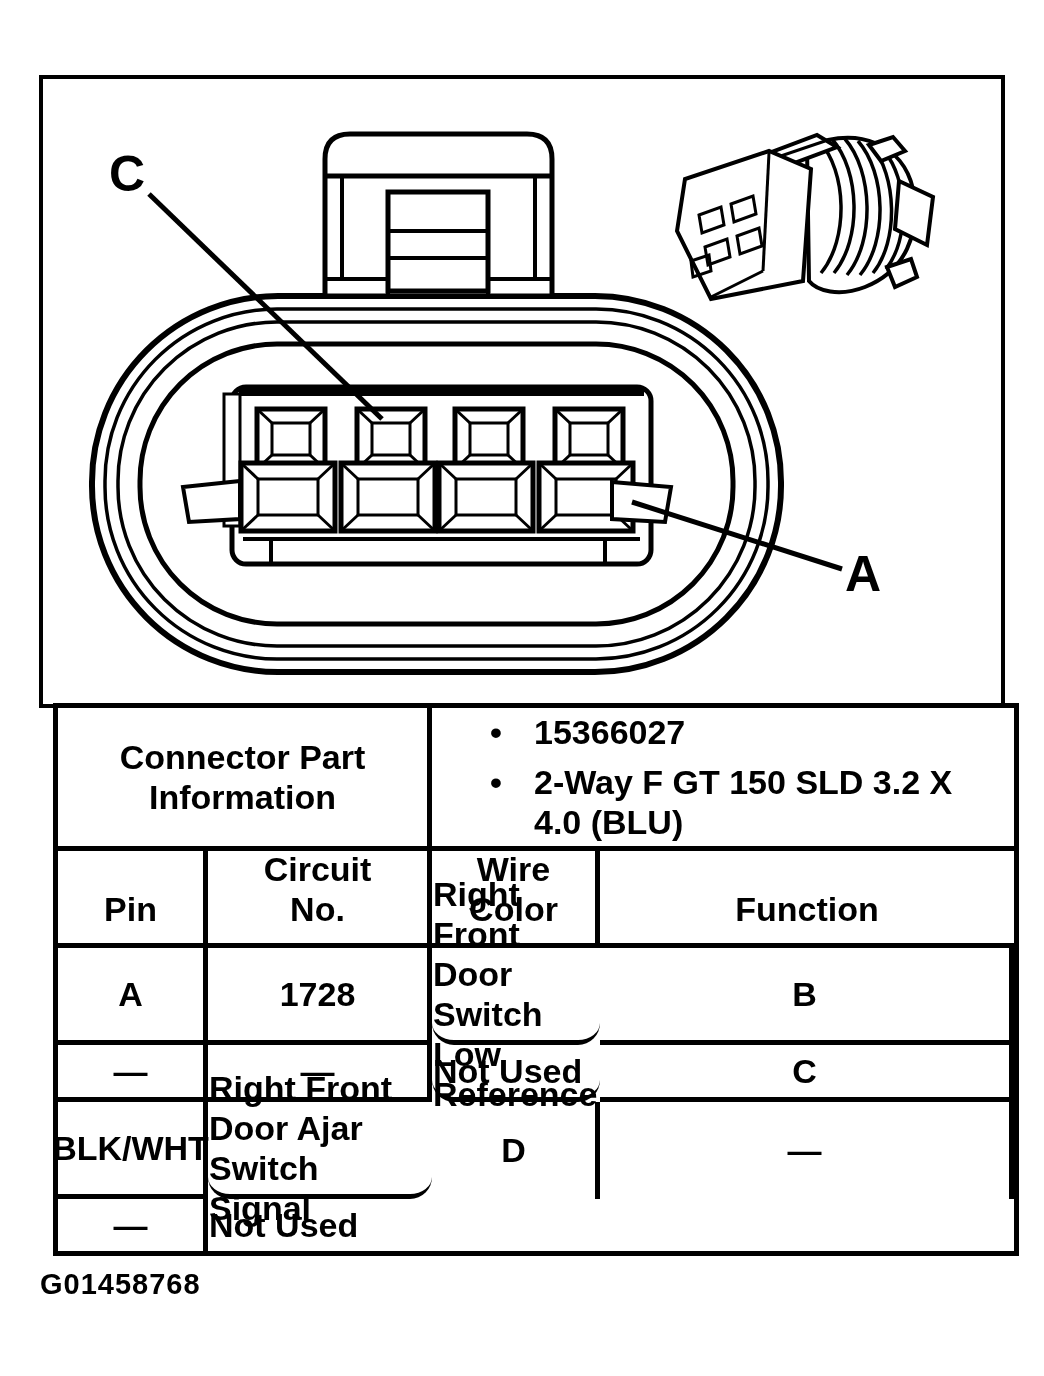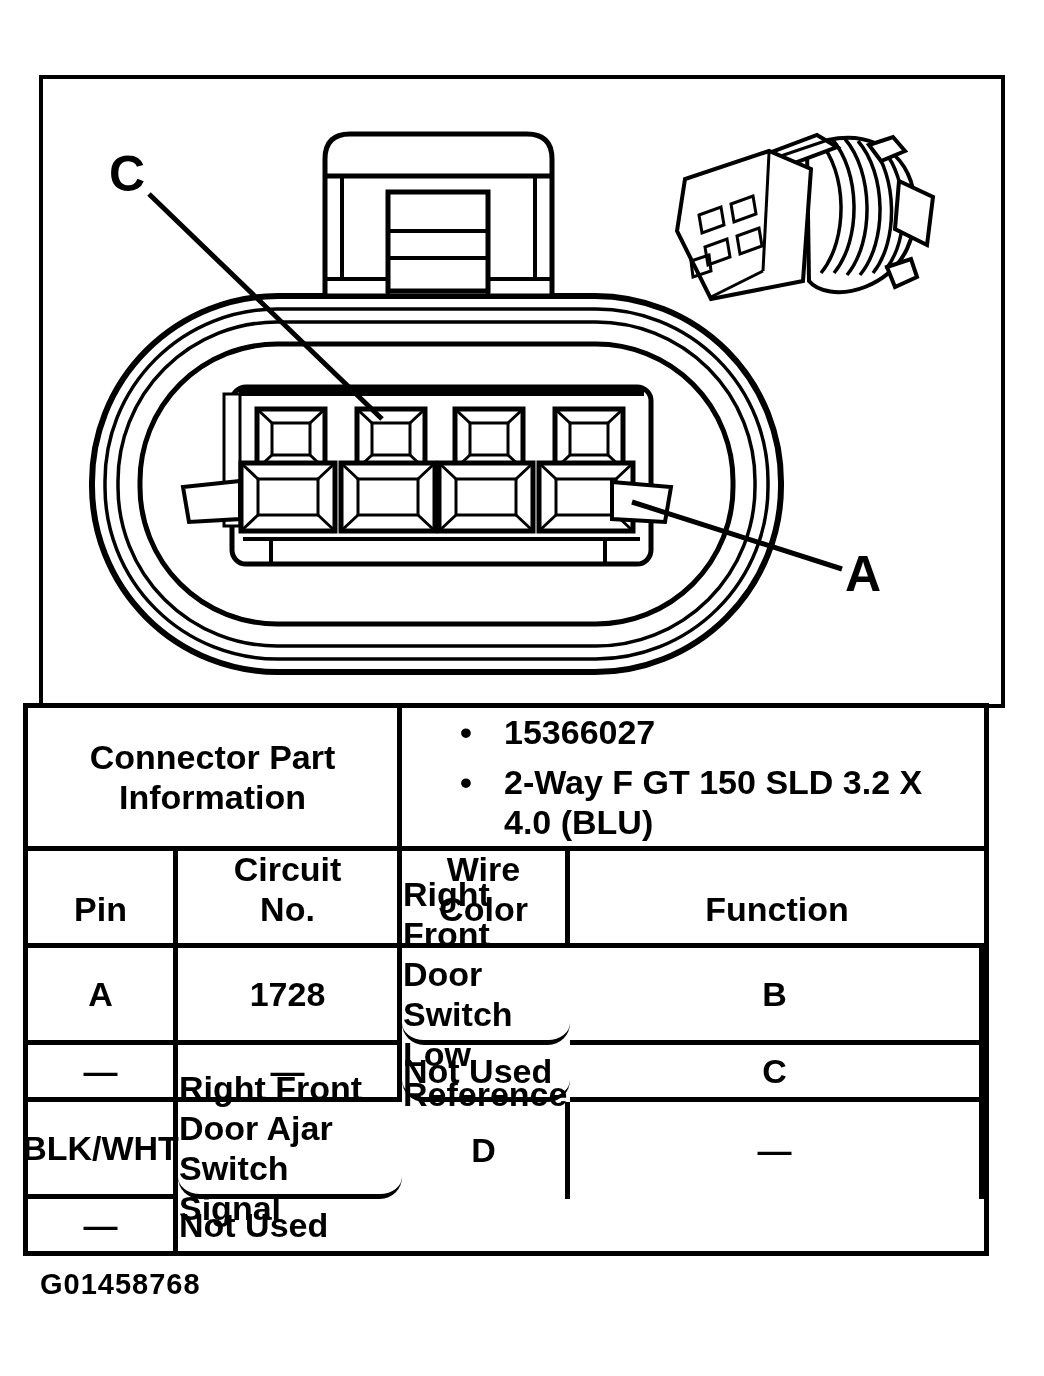--- a/index.html
+++ b/index.html
@@ -13,21 +13,21 @@
     position:absolute;left:39px;top:75px;width:966px;height:633px;
     border:4px solid #000;box-sizing:border-box;background:#fff;
   }
   .diagram-panel svg{display:block;width:958px;height:625px;}
   .ink{stroke:#000;fill:none;}
   .inkfill{stroke:#000;fill:#fff;}
   text.pinlabel{font-family:"Liberation Sans","DejaVu Sans",sans-serif;
     font-weight:700;font-size:50px;fill:#000;stroke:none;}
   
   .conn-table{
-    position:absolute;left:23px;top:703px;width:966px;
+    position:absolute;left:53px;top:703px;width:966px;
     border:5px solid #000;box-sizing:border-box;background:#fff;
     display:grid;
     grid-template-columns:150px 224px 168px 414px;
     grid-template-rows:143px 97px 97px 57px 97px 52px;
   }
   .cell{
     box-sizing:border-box;border-right:5px solid #000;border-bottom:5px solid #000;
     display:flex;align-items:center;justify-content:center;
     font-size:34px;font-weight:700;line-height:1.18;text-align:center;
   }

